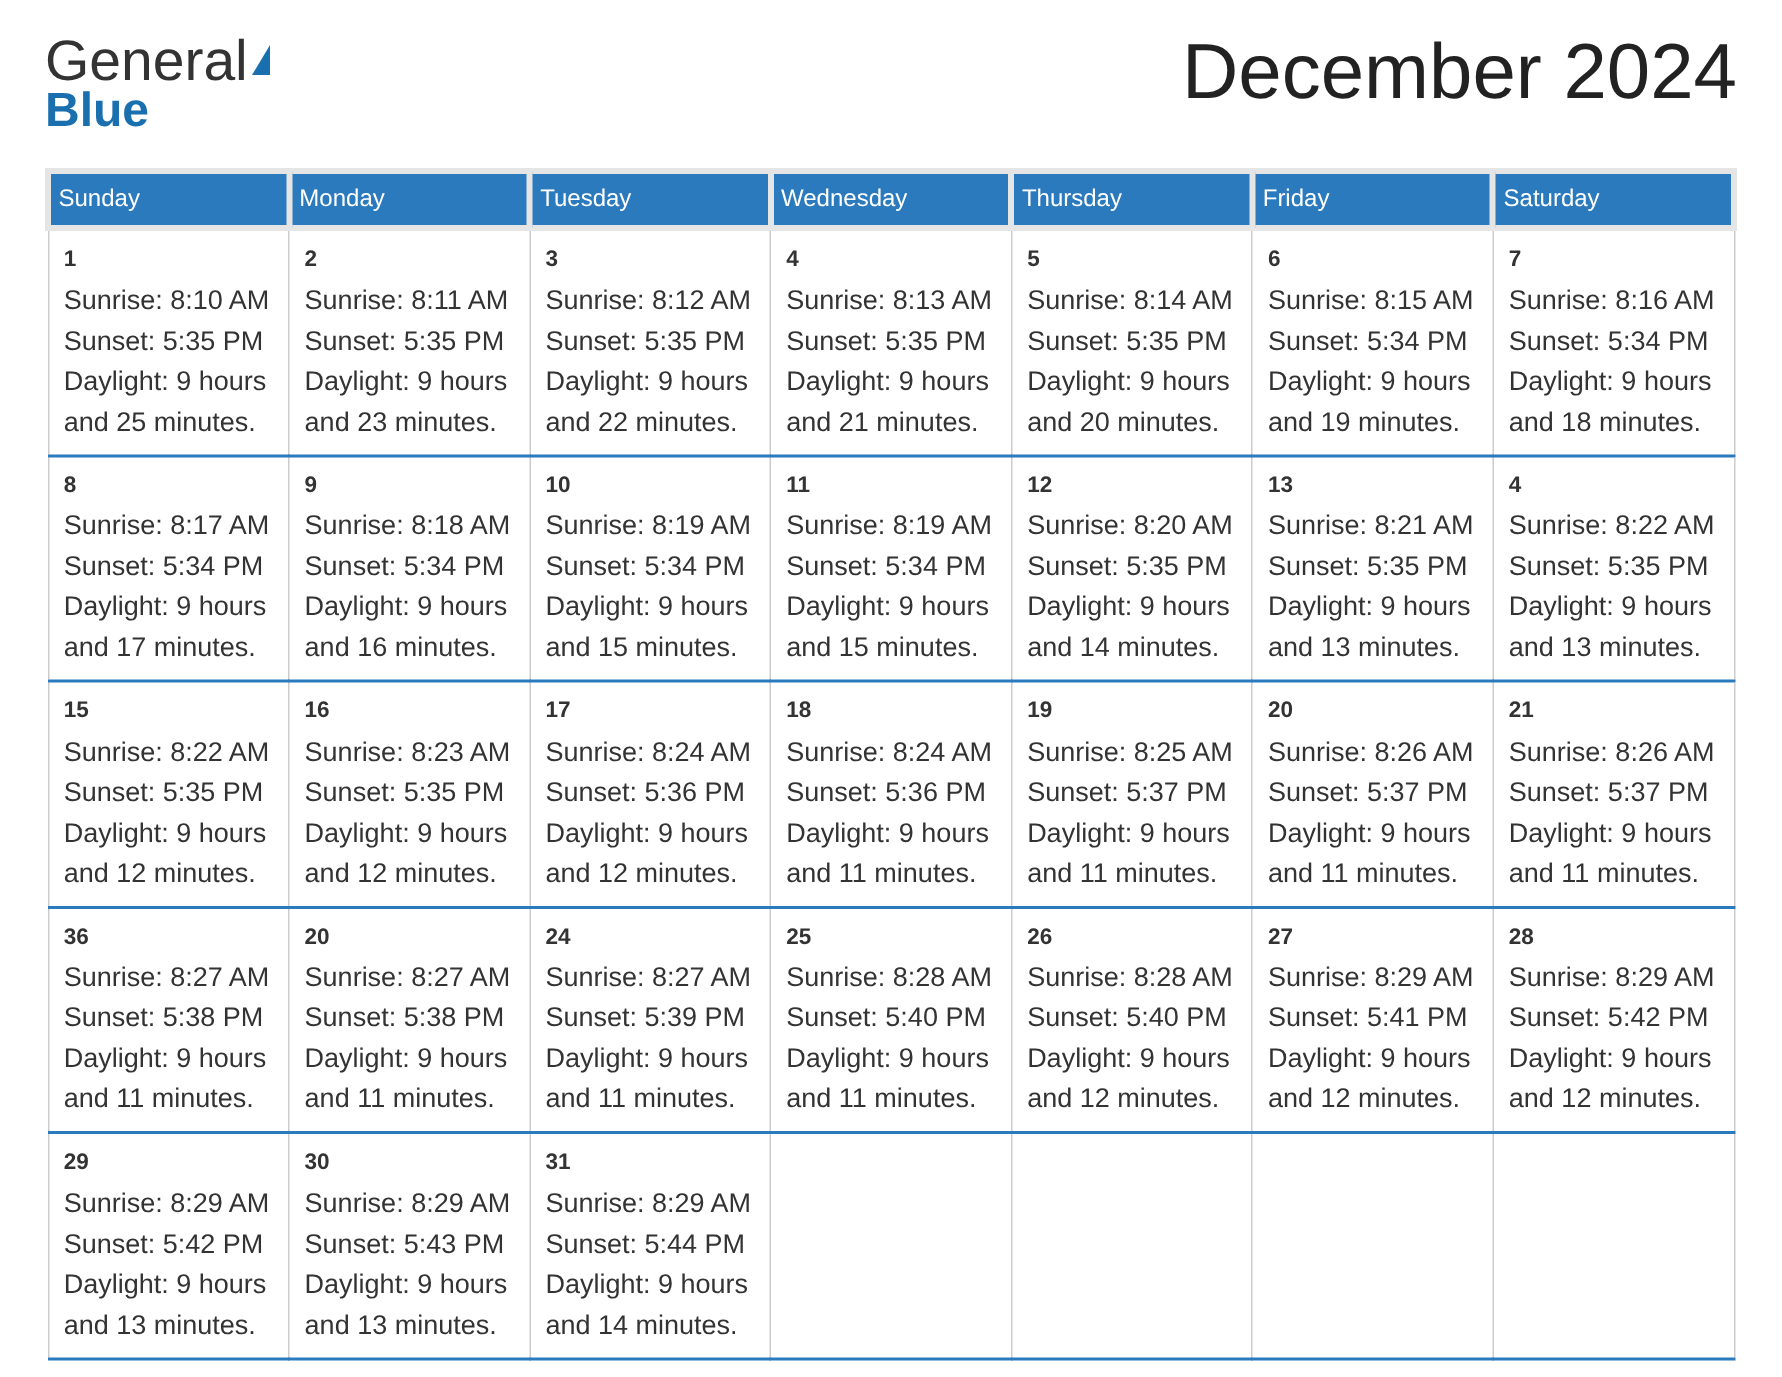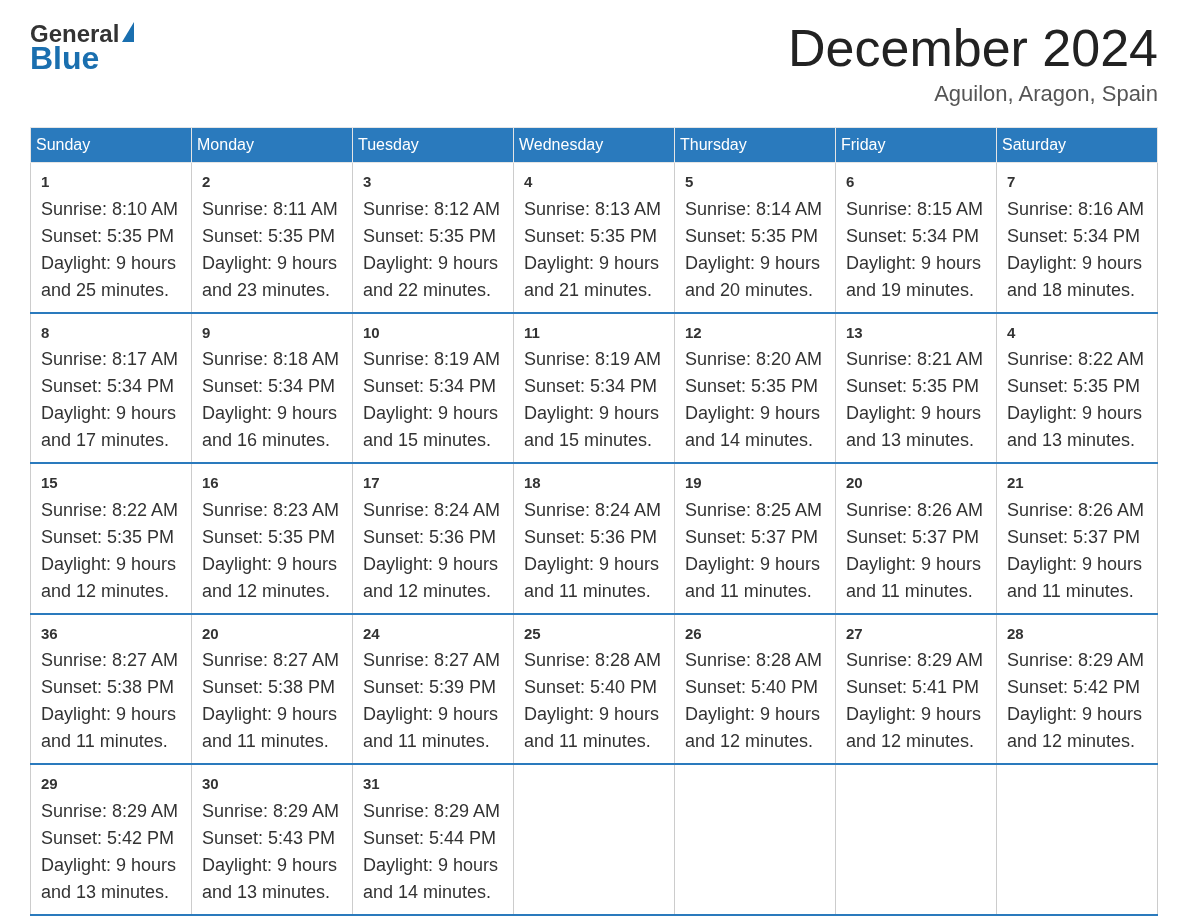--- a/index.html
+++ b/index.html
@@ -15,22 +15,22 @@
       justify-content: space-between;
       align-items: flex-start;
       margin-bottom: 20px;
     }
     .logo {
       display: flex;
       flex-direction: column;
       align-items: flex-start;
     }
     .logo-general {
-      font-size: 24px;
-      font-weight: bold;
+      font-size: 38px;
+      font-weight: normal;
       color: #333;
     }
     .logo-blue {
       font-size: 32px;
       font-weight: bold;
       color: #1a6faf;
       margin-top: -8px;
     }
     .logo-triangle {
       display: inline-block;
@@ -64,21 +64,21 @@
     }
     thead tr {
       background-color: #2a7abd;
     }
     thead th {
       color: #fff;
       font-size: 16px;
       font-weight: normal;
       padding: 8px 5px;
       text-align: left;
-      border: 1px solid #e5e5e5;
+      border: 4px solid #e5e5e5;
     }
     tbody td {
       vertical-align: top;
       padding: 8px 10px;
       border: 1px solid #ccc;
       font-size: 13px;
       color: #333;
       line-height: 1.5;
     }
     tbody tr td:first-child {
@@ -110,21 +110,20 @@
 <div class="header">
   <div class="logo">
     <div style="display:flex; align-items:center;">
       <span class="logo-general">General</span>
       <span class="logo-triangle"></span>
     </div>
     <span class="logo-blue">Blue</span>
   </div>
   <div class="title-block">
     <div class="month-title">December 2024</div>
-    <div class="location-title">Aguilon, Aragon, Spain</div>
   </div>
 </div>
 
 <table>
   <thead>
     <tr>
     <th>Sunday</th>
         <th>Monday</th>
         <th>Tuesday</th>
         <th>Wednesday</th>

